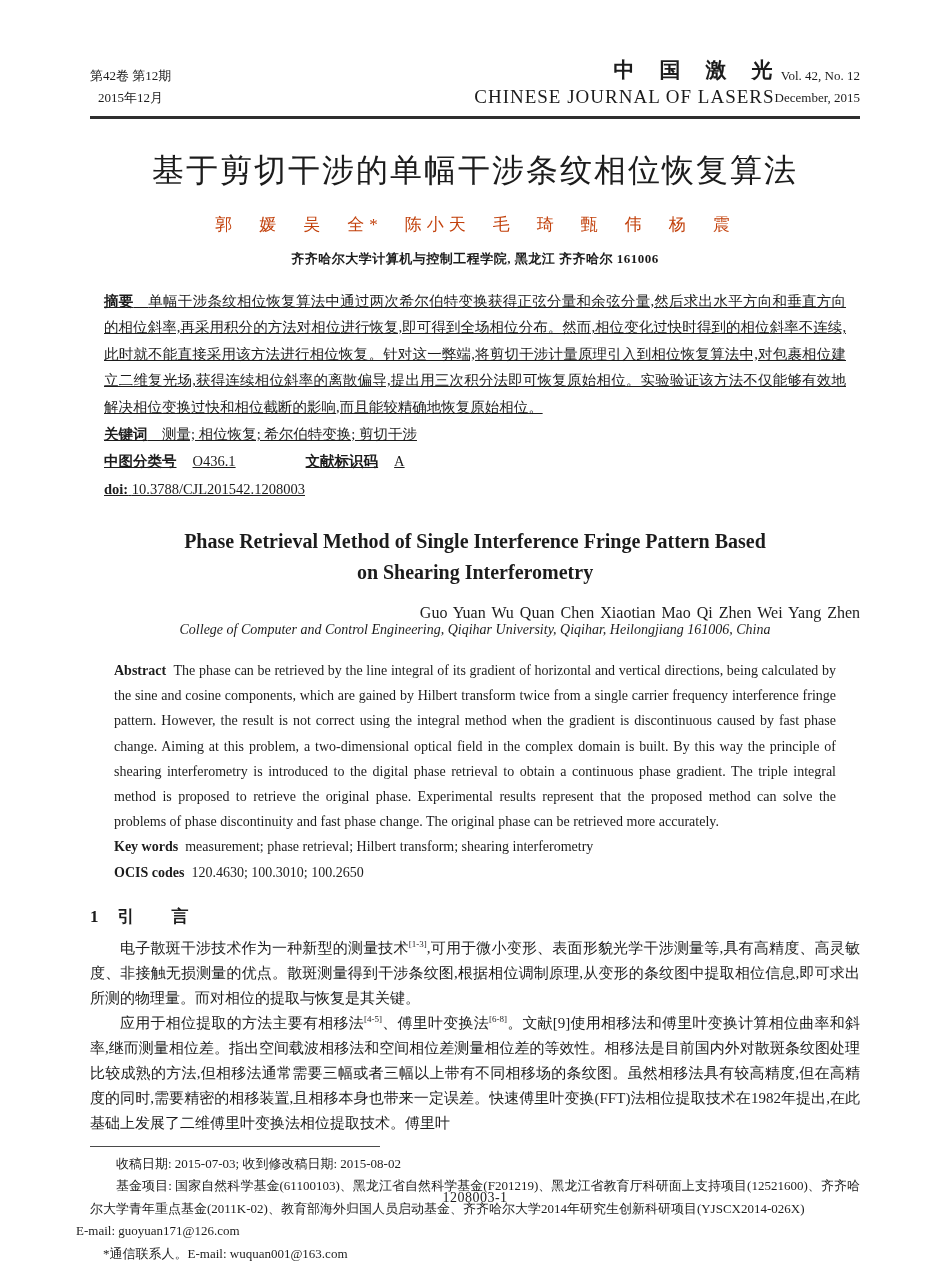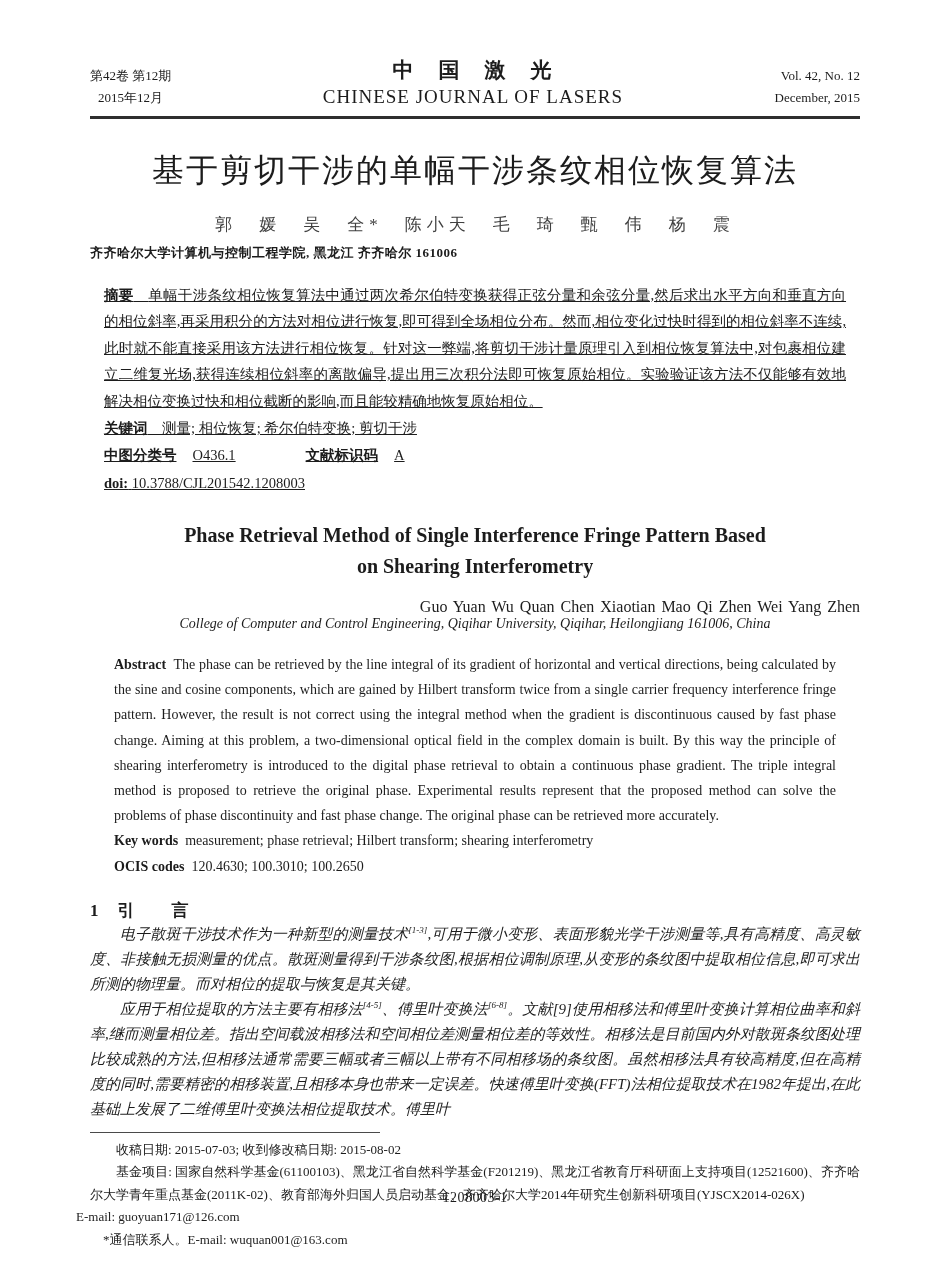--- a/index.html
+++ b/index.html
@@ -16,40 +16,41 @@
     position: relative;
   }
   
   .jheader {
     display: flex; align-items: flex-end; justify-content: space-between;
     padding-bottom: 8px;
     border-bottom: 3px solid #2e2e2e;
   }
   .jh-left { font-size: 13px; line-height: 1.65; white-space: nowrap; }
   .jh-left .l2 { padding-left: 8px; }
-  .jh-center { text-align: center; flex: 1; }
+  .jh-center { text-align: right; flex: 1; }
   .jh-cn { font-size: 21px; font-weight: bold; letter-spacing: 2px; }
   .jh-en { font-size: 19px; letter-spacing: 1px; margin-top: 2px; }
   .jh-right { font-size: 13px; line-height: 1.65; text-align: right; white-space: nowrap; }
   
   .cn-title {
     margin-top: 30px;
     text-align: center;
     font-size: 32px; font-weight: normal;
     letter-spacing: 2px;
   }
   .cn-authors {
     margin-top: 20px;
     text-align: center;
     font-size: 17px;
-    color: #404040;
+    color: #c2410c;
     letter-spacing: 5px;
   }
   .cn-affil {
-    margin-top: 8px;
+    margin-top: 14px;
+    text-align: center;
     font-size: 13px;
     font-weight: bold;
     letter-spacing: 0.5px;
   }
   
   .cn-abs {
     margin: 20px 14px 0 14px;
     font-size: 14.5px;
     line-height: 1.82;
     text-align: justify;
@@ -86,24 +87,24 @@
     text-align: justify;
   }
   
   .sec-head {
     margin-top: 20px;
     font-size: 17px;
     font-weight: bold;
     letter-spacing: 1px;
   }
   .body-text {
+    margin-top: 8px;
     font-size: 15px;
     line-height: 1.67;
     text-align: justify;
-    font-style: italic;
   }
   .body-text p { text-indent: 2em; text-align: justify; }
   .body-text sup { font-size: 9px; line-height: 0; }
   
   .fnote-rule {
     margin-top: 10px;
     width: 290px;
     border-top: 1.5px solid #4a4a4a;
   }
   .fnote {

